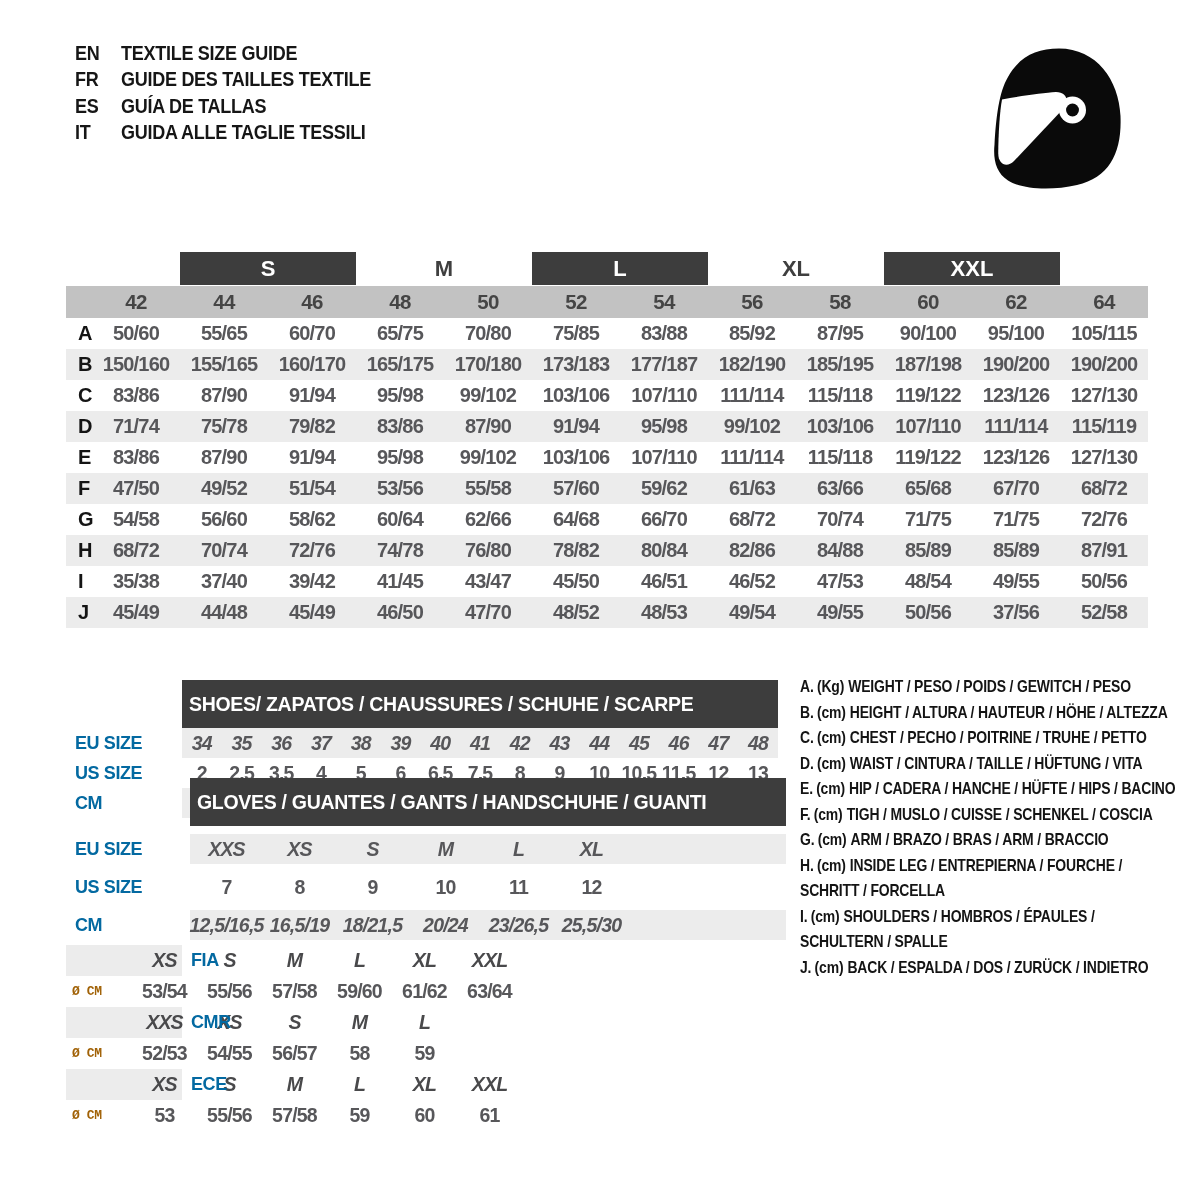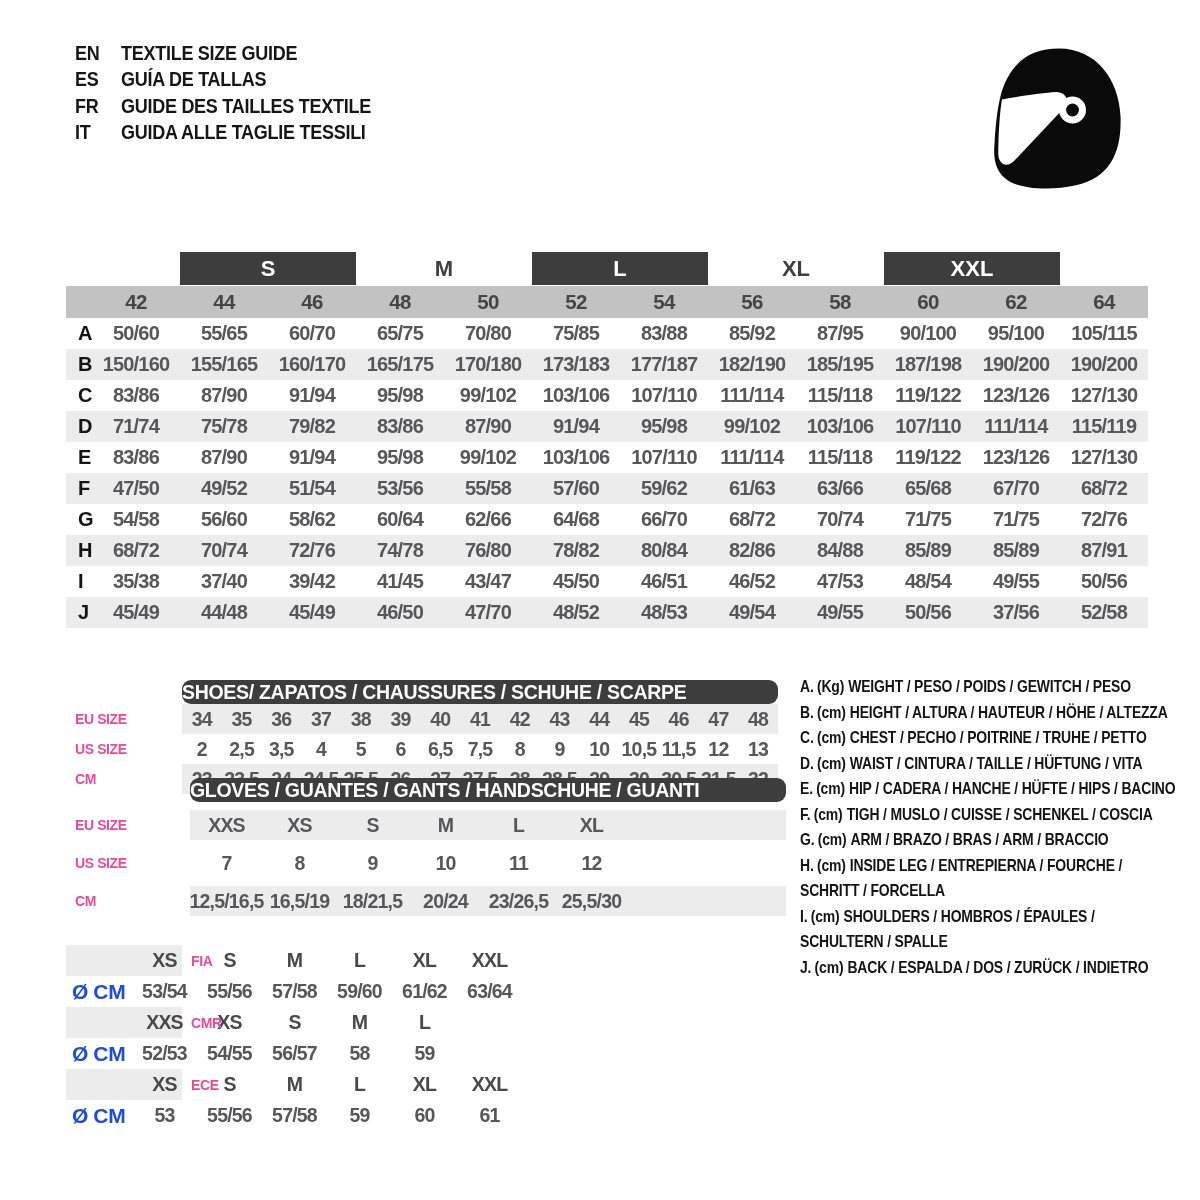--- a/index.html
+++ b/index.html
@@ -30,59 +30,59 @@
              font-weight:700;font-size:20.5px;color:#454545;letter-spacing:-0.6px;}
   .data-row{height:31px;}
   .data-row.striped{background:#ececec;}
   .row-label{display:flex;align-items:center;padding-left:12px;
              font-weight:700;font-size:20px;color:#141414;}
   .data-cell{display:flex;align-items:center;justify-content:center;white-space:nowrap;
              font-weight:700;font-size:20px;color:#57575a;letter-spacing:-0.8px;}
 
   
   .sub{position:absolute;left:66px;width:712px;display:grid;grid-template-columns:116px 596px;}
-  .side-label{display:flex;align-items:center;padding-left:9px;font-weight:700;font-size:14px;
-              color:#ec4899;letter-spacing:-0.4px;white-space:nowrap;}
-  .bar{height:24px;background:#3d3d3d;color:#ffffff;display:flex;align-items:center;
-       font-weight:700;font-size:19.5px;letter-spacing:-0.3px;white-space:nowrap;border-radius:9px;}
+  .side-label{display:flex;align-items:center;padding-left:9px;font-weight:700;font-size:18px;
+              color:#0369a1;letter-spacing:-0.4px;white-space:nowrap;}
+  .bar{height:48px;background:#3d3d3d;color:#ffffff;display:flex;align-items:center;
+       padding-left:7px;font-weight:700;font-size:19.5px;letter-spacing:-0.3px;white-space:nowrap;}
   .trow{display:grid;height:30px;}
   .trow.h31{height:31px;}
-  .trow.striped-bg{background:#ececec;}
+  .trow.striped-bg{background:#ececec;font-style:italic;}
   .shoe-cols{grid-template-columns:repeat(15,1fr);}
   .glove-cols{grid-template-columns:repeat(6,73px) 1fr;}
   .helmet-cols{grid-template-columns:66px repeat(6,65px) 1fr;}
   .cell{display:flex;align-items:center;justify-content:center;white-space:nowrap;
         font-weight:700;font-size:19.5px;color:#57575a;letter-spacing:-0.8px;}
   .cell.size-cell{color:#49494b;}
-  .cell.unit-cell{justify-content:flex-start;padding-left:6px;color:#1d4ed8;font-size:21px;letter-spacing:-0.4px;}
+  .cell.unit-cell{justify-content:flex-start;padding-left:6px;color:#a16207;font-size:13px;letter-spacing:-0.4px;font-family:Liberation Mono, monospace;}
 
   
   .legend{position:absolute;left:800px;top:674px;width:400px;}
   .legend-line{font-weight:700;font-size:17px;letter-spacing:-0.2px;line-height:25.5px;
                white-space:nowrap;transform:scaleX(0.82);transform-origin:left center;color:#141414;}
   .legend-line .lkey{margin-right:4px;}
   .legend-line .lunit{margin-right:5px;}
 </style>
 </head>
 <body>
 
 <div class="page">
 
   <div class="lang-list">
       <div class="lang-row">
         <span class="lang-code">EN</span>
         <span class="lang-text">TEXTILE SIZE GUIDE</span>
       </div>
       <div class="lang-row">
+        <span class="lang-code">FR</span>
+        <span class="lang-text">GUIDE DES TAILLES TEXTILE</span>
+      </div>
+      <div class="lang-row">
         <span class="lang-code">ES</span>
         <span class="lang-text">GUÍA DE TALLAS</span>
-      </div>
-      <div class="lang-row">
-        <span class="lang-code">FR</span>
-        <span class="lang-text">GUIDE DES TAILLES TEXTILE</span>
       </div>
       <div class="lang-row">
         <span class="lang-code">IT</span>
         <span class="lang-text">GUIDA ALLE TAGLIE TESSILI</span>
       </div>
     </div>
 
   <div class="helmet-logo">
     <svg viewBox="0 0 100 100" width="150" height="165" preserveAspectRatio="xMidYMid meet" aria-hidden="true">
       <path fill="#0a0a0a" d="M54 4 C79 4 94 25 95 49 C96 73 88 90 66 95 C49 99 29 98 20 92

